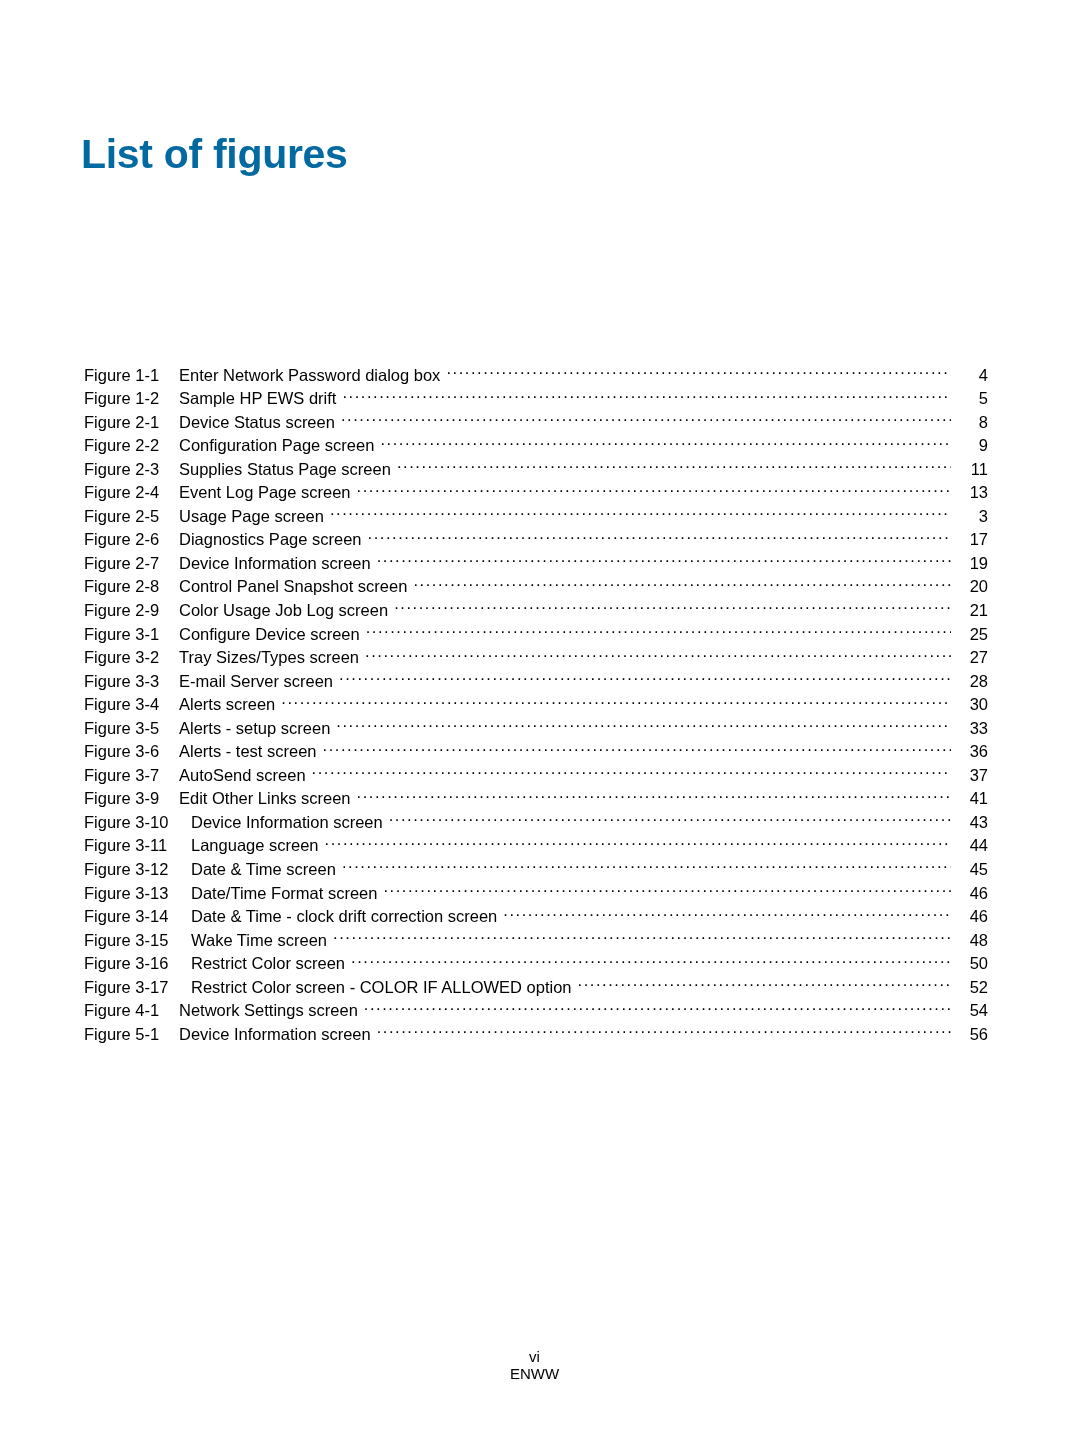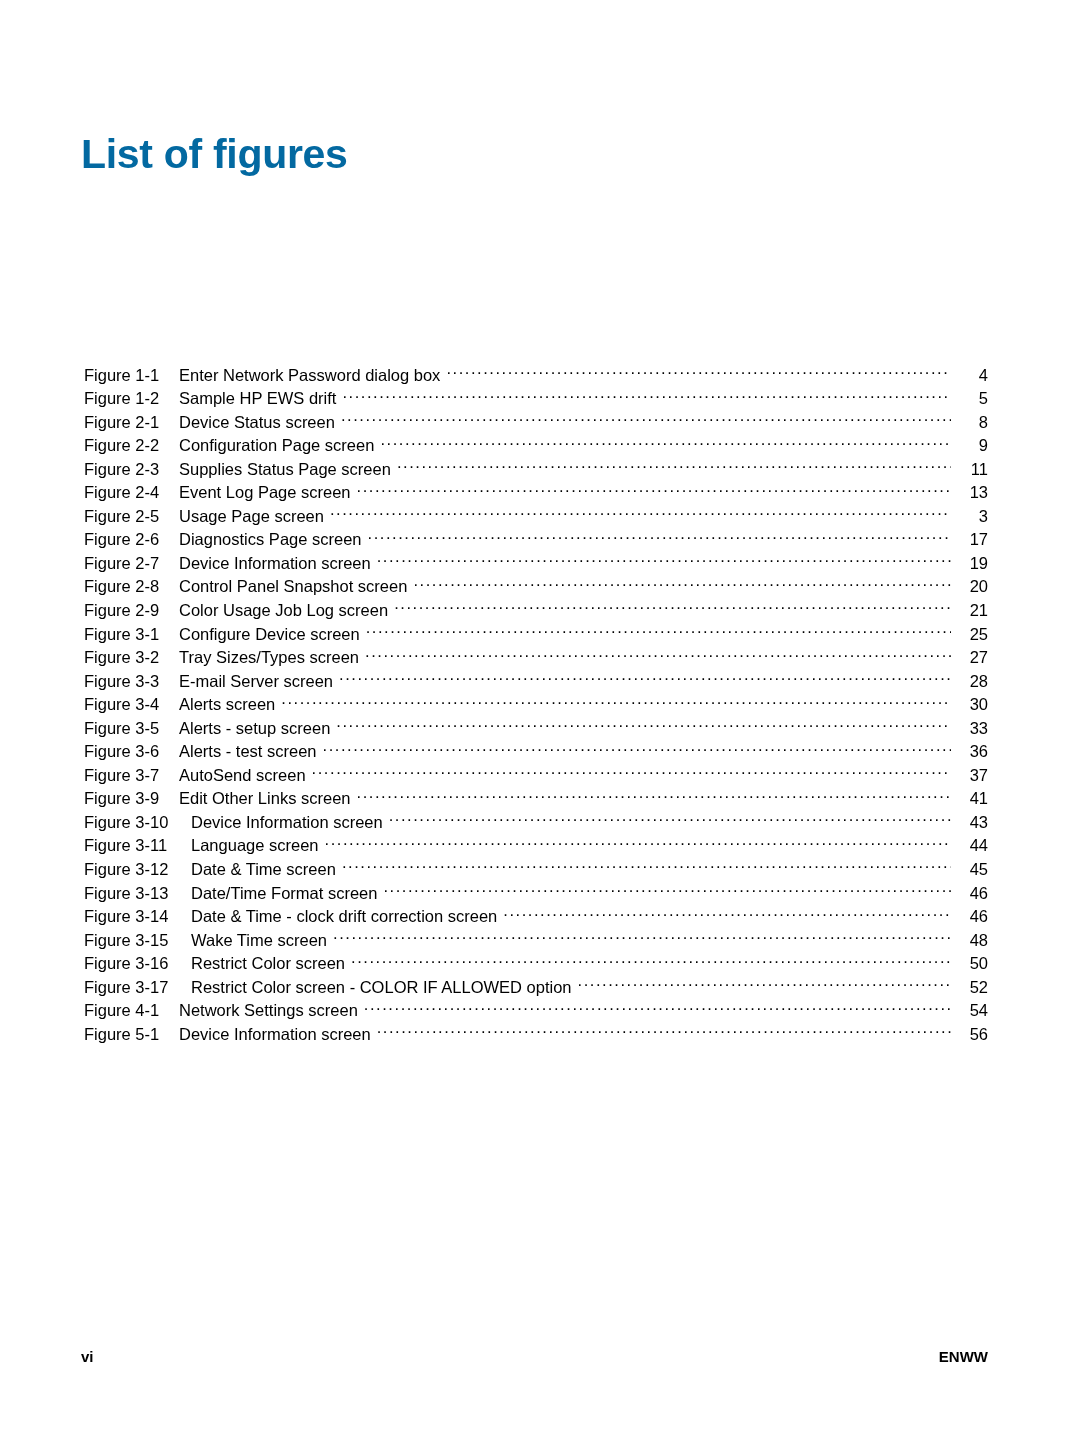--- a/index.html
+++ b/index.html
@@ -79,23 +79,24 @@
     text-align: right;
     padding-left: 7px;
   }
   .footer {
     position: absolute;
     left: 81px;
     right: 92px;
     top: 1348px;
     display: flex;
     justify-content: space-between;
-    align-items: flex-end;
+    align-items: center;
     font-size: 15px;
-    font-weight: bold;
+    font-weight: normal;
+    flex-direction: column;
   }
 </style>
 </head>
 <body>
 
 <div class="page">
 
   <h1 class="page-title" style="color: #0369a1;">List of figures</h1>
 
   <div class="figure-list">

